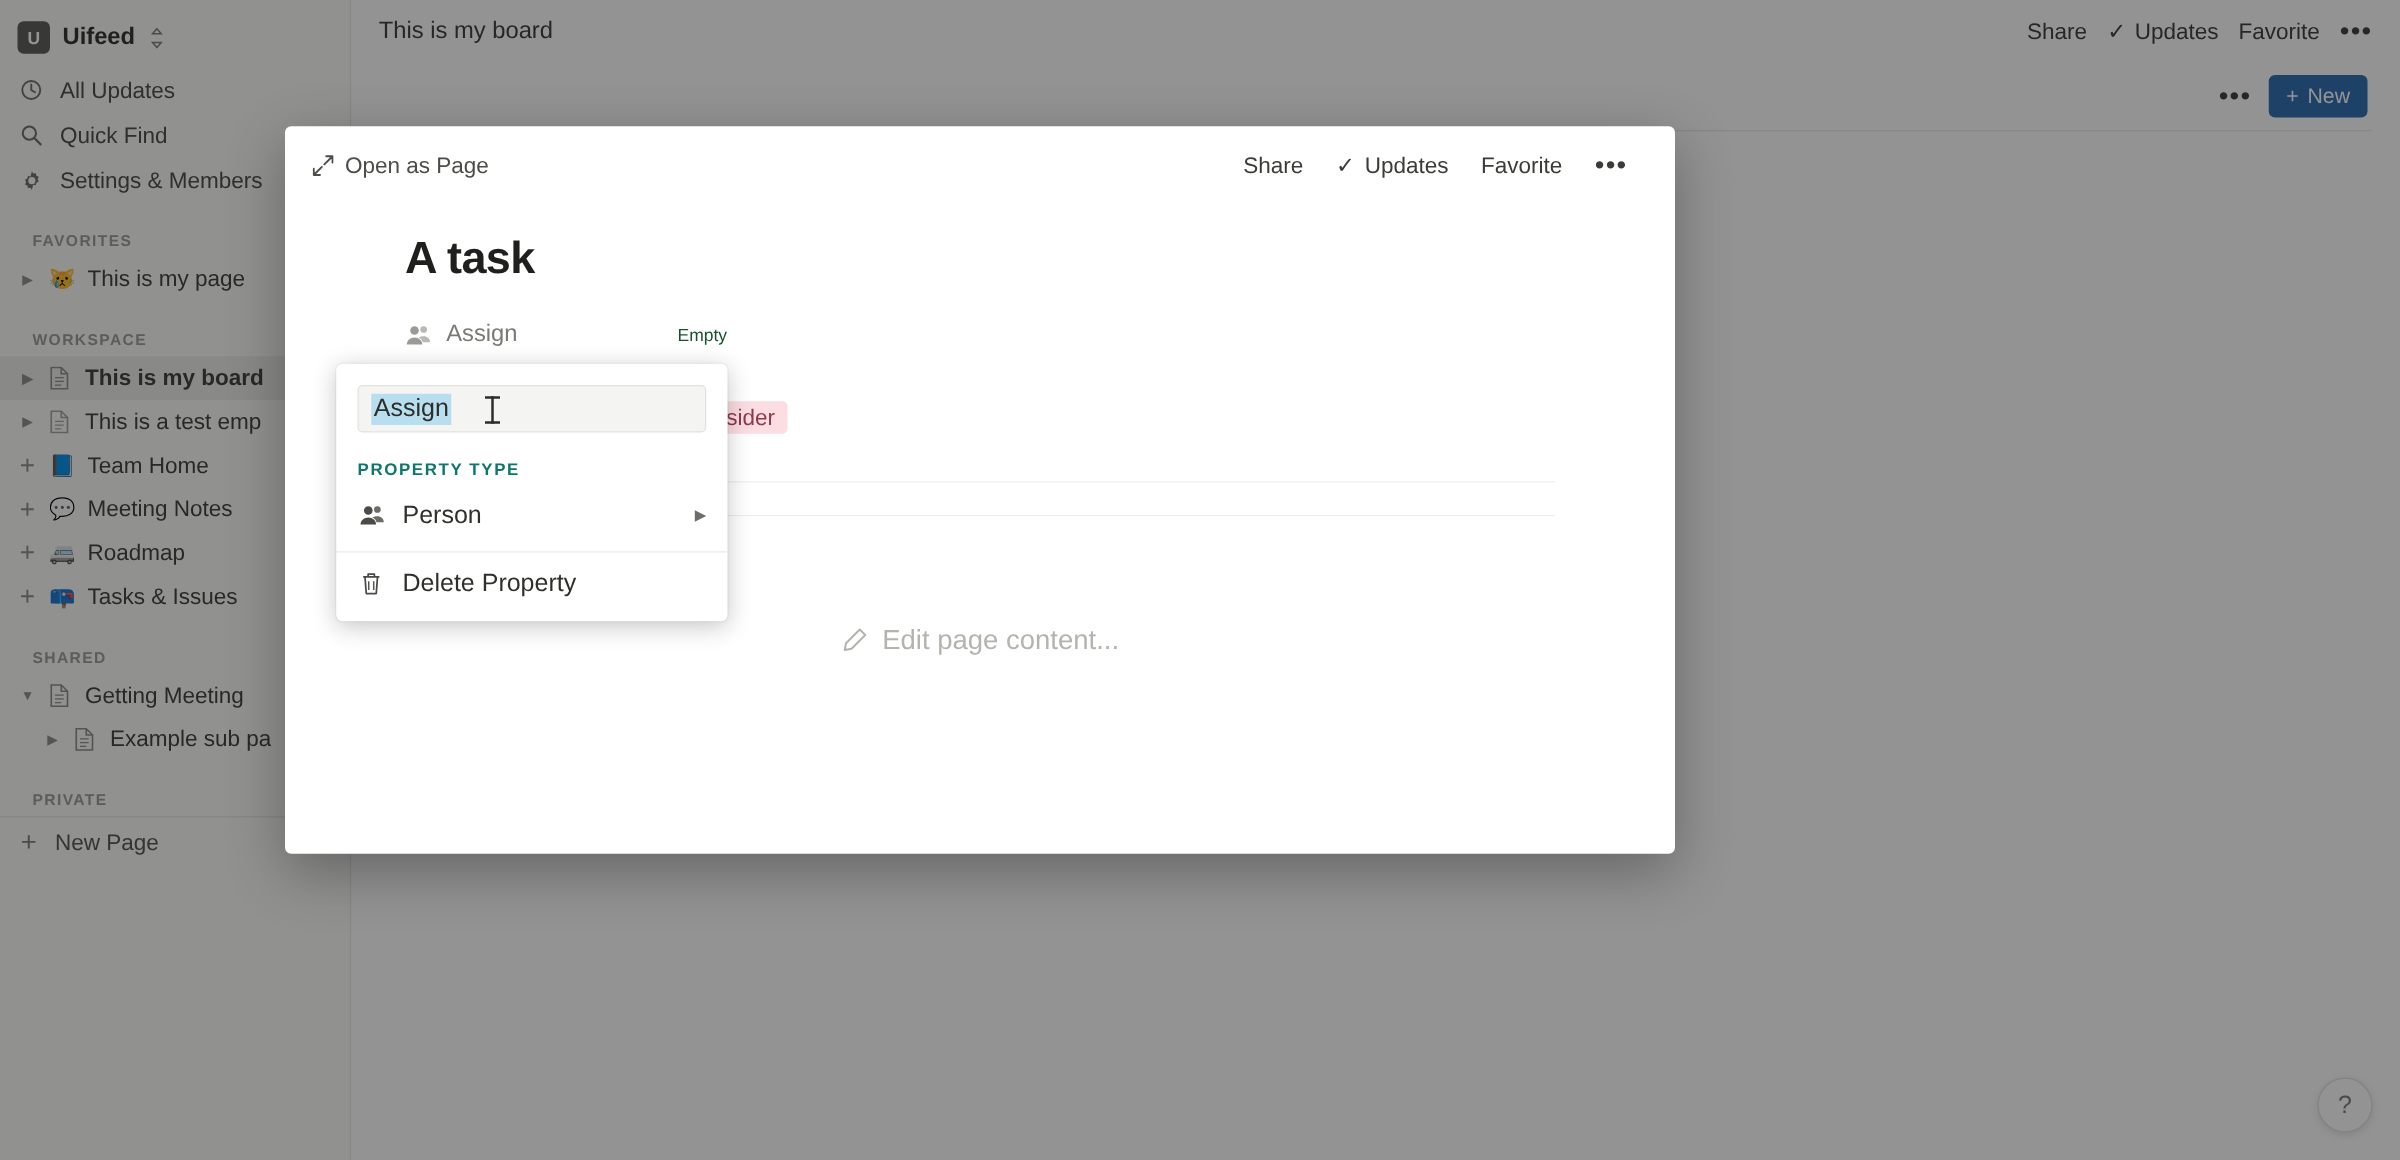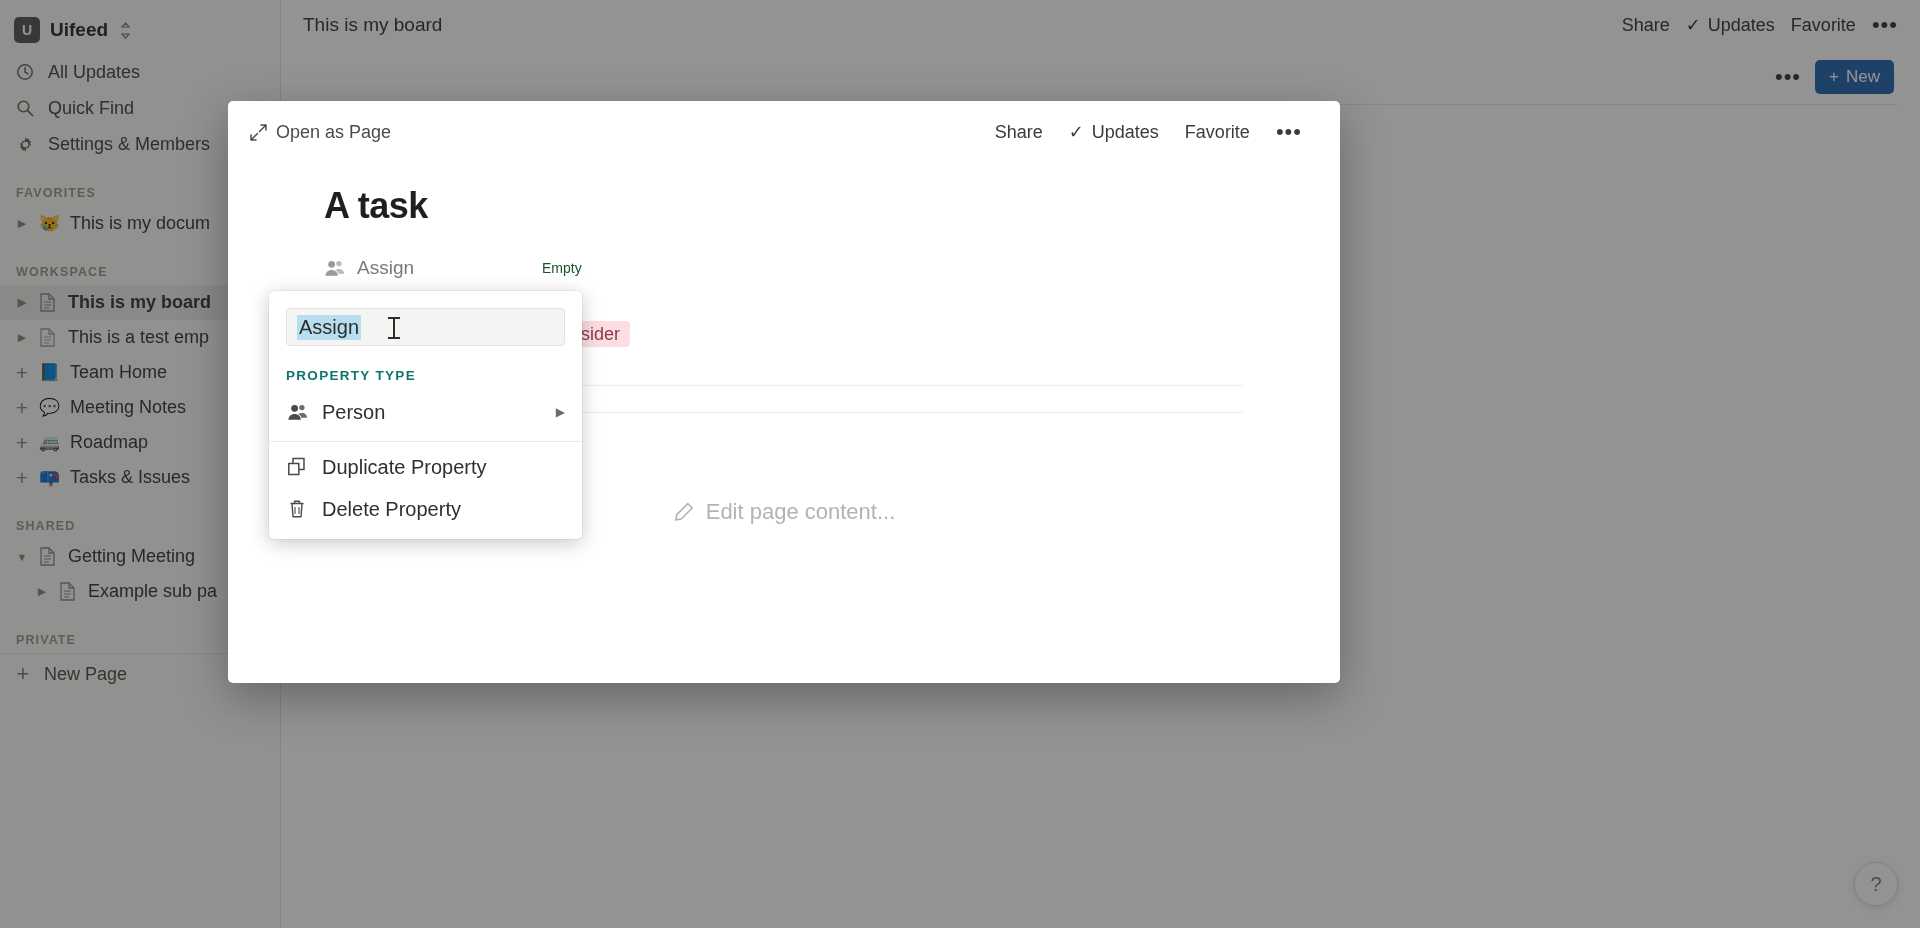--- a/index.html
+++ b/index.html
@@ -40,21 +40,21 @@
 
   .nav-item {
     display: flex; align-items: center; gap: 12px;
     height: 36px; padding: 0 14px; cursor: pointer;
     color: #4a4a46; font-size: 18px;
   }
   .nav-item .ico { width: 22px; display:flex; align-items:center; justify-content:center; flex: 0 0 22px; color:#6c6c67; }
 
   .section-label {
     font-size: 12.5px; letter-spacing: 1.1px; font-weight: 600;
-    color: #9b9b95; padding: 0 16px; margin-top: 24px; margin-bottom: 6px;
+    color: #9b9b95; padding: 0 26px; margin-top: 24px; margin-bottom: 6px;
     text-transform: uppercase;
   }
 
   .tree-item {
     display: flex; align-items: center; gap: 9px;
     height: 35px; padding: 0 14px; cursor: pointer;
     font-size: 18px; color: #3d3d39; white-space: nowrap;
   }
   .tree-item.active { background: rgba(0,0,0,0.055); font-weight: 700; }
   .tree-item .twisty {
@@ -272,21 +272,21 @@
               <circle cx="10" cy="10" r="3" fill="#fbfbfa"></circle>
             </svg>
         </span>
         <span>Settings &amp; Members</span>
       </div>
 
       <div class="section-label">FAVORITES</div>
       <div class="tree-item">
         <span class="twisty">▶</span>
         <span class="emoji">😿</span>
-        <span class="lbl">This is my docum</span>
+        <span class="lbl">This is my page</span>
       </div>
 
       <div class="section-label">WORKSPACE</div>
 
       <div class="tree-item active">
         <span class="twisty">▶</span>
         <span class="pageicon">
           <svg width="17" height="19" viewBox="0 0 17 19">
               <path d="M2 1h8l5 5v12H2z" fill="none" stroke="#8d8d88" stroke-width="1.3"></path>
               <path d="M10 1v5h5" fill="none" stroke="#8d8d88" stroke-width="1.3"></path>
@@ -496,29 +496,20 @@
             <circle cx="15.6" cy="4.4" r="2.8" fill="#6d6d68"></circle>
             <path d="M11.5 11.2c1.1-.8 2.6-1.2 4.1-1.2 3.1 0 5.4 2 5.4 5.1h-6.2c0-1.6-1.3-3.1-3.3-3.9z" fill="#6d6d68"></path>
           </svg>
       </span>
       <span>Person</span>
       <span class="arrow">▶</span>
     </div>
 
     <div class="dd-sep"></div>
 
-    <div class="dd-item">
-      <span class="dd-ico">
-        <svg width="20" height="20" viewBox="0 0 20 20">
-            <rect x="6" y="1.5" width="11" height="11" fill="none" stroke="#4a4a46" stroke-width="1.5"></rect>
-            <rect x="1.8" y="6.5" width="10" height="11" fill="#fff" stroke="#4a4a46" stroke-width="1.5"></rect>
-          </svg>
-      </span>
-      <span>Duplicate Property</span>
-    </div>
 
     <div class="dd-item">
       <span class="dd-ico">
         <svg width="18" height="20" viewBox="0 0 18 20">
             <path d="M2.5 4.5h13M6.5 4.5V2.2h5v2.3M4 4.5l1 13.3h8l1-13.3" fill="none" stroke="#4a4a46" stroke-width="1.4" stroke-linejoin="round"></path>
             <line x1="7" y1="8" x2="7" y2="15" stroke="#4a4a46" stroke-width="1.1"></line>
             <line x1="11" y1="8" x2="11" y2="15" stroke="#4a4a46" stroke-width="1.1"></line>
           </svg>
       </span>
       <span>Delete Property</span>

